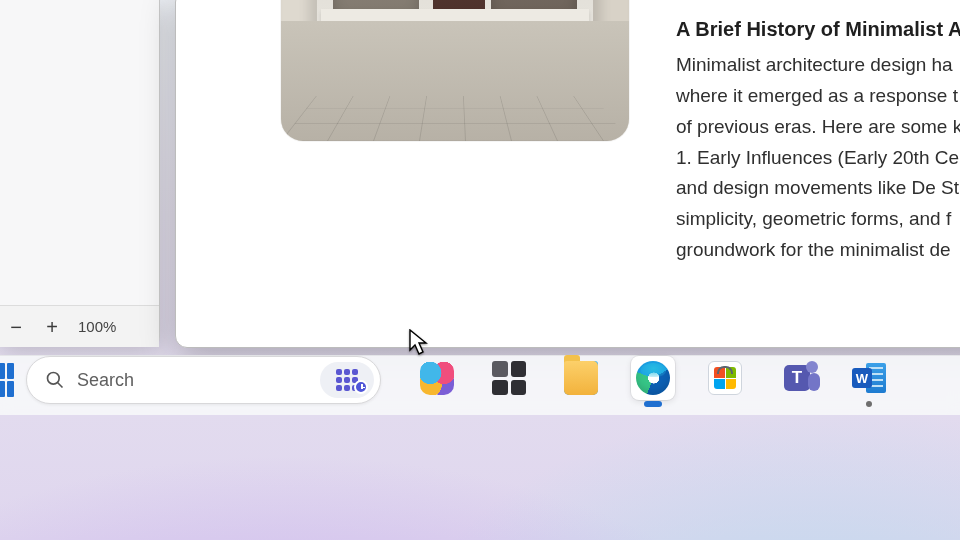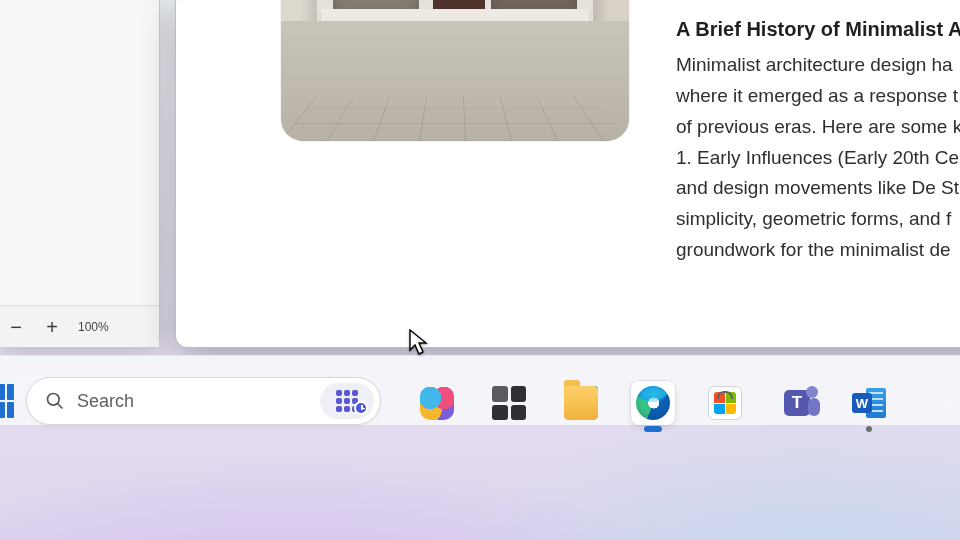--- a/index.html
+++ b/index.html
@@ -26,21 +26,21 @@
     box-shadow: 0 6px 24px rgba(0,0,0,0.18);
   }
   .win-left .zoombar {
     position: absolute; left: 0; bottom: 0; height: 42px; width: 100%;
     display: flex; align-items: center; gap: 16px; padding: 0 6px;
     border-top: 1px solid #dcdcdc;
     background: #f3f3f3;
     font-size: 17px; color: #444;
   }
   .zoombar .zbtn { width: 20px; text-align: center; font-size: 20px; line-height: 1; cursor: pointer; color:#3a3a3a; }
-  .zoombar .zval { font-size: 12px; }
+  .zoombar .zval { font-size: 15px; }
 
   
   .win-main {
     position: absolute;
     left: 175px; top: -10px;
     width: 900px; height: 358px;
     background: #ffffff;
     border: 1px solid #bcbcbc;
     border-radius: 12px;
     box-shadow: 0 10px 34px rgba(0,0,0,0.26);
@@ -87,26 +87,26 @@
     line-height: 1.63;
   }
   .article .heading { font-weight: 700; color:#1f1f1f; font-size: 20px; margin-bottom: 4px; white-space: nowrap; }
   .article p { white-space: nowrap; }
 
   
   .taskbar {
     position: absolute;
     left: 0; right: 0;
     top: 355px;
-    height: 70px;
+    height: 60px;
     background: rgba(246,247,250,0.92);
     backdrop-filter: blur(6px);
     border-top: 1px solid rgba(0,0,0,0.06);
     display: flex;
-    align-items: flex-end;
+    align-items: flex-start;
     padding: 0 0 0 0;
   }
   .start-sliver {
     width: 20px; height: 48px; margin-left: -6px; margin-right: 6px;
     display:flex; align-items:center; justify-content:flex-end;
   }
   .start-sliver .sq { width:16px; height:34px; display:grid; grid-template-columns:1fr 1fr; grid-template-rows:1fr 1fr; gap:2px;}
   .start-sliver .sq div{ background:#1f6fd0; border-radius:1px;}
 
   .searchpill {

